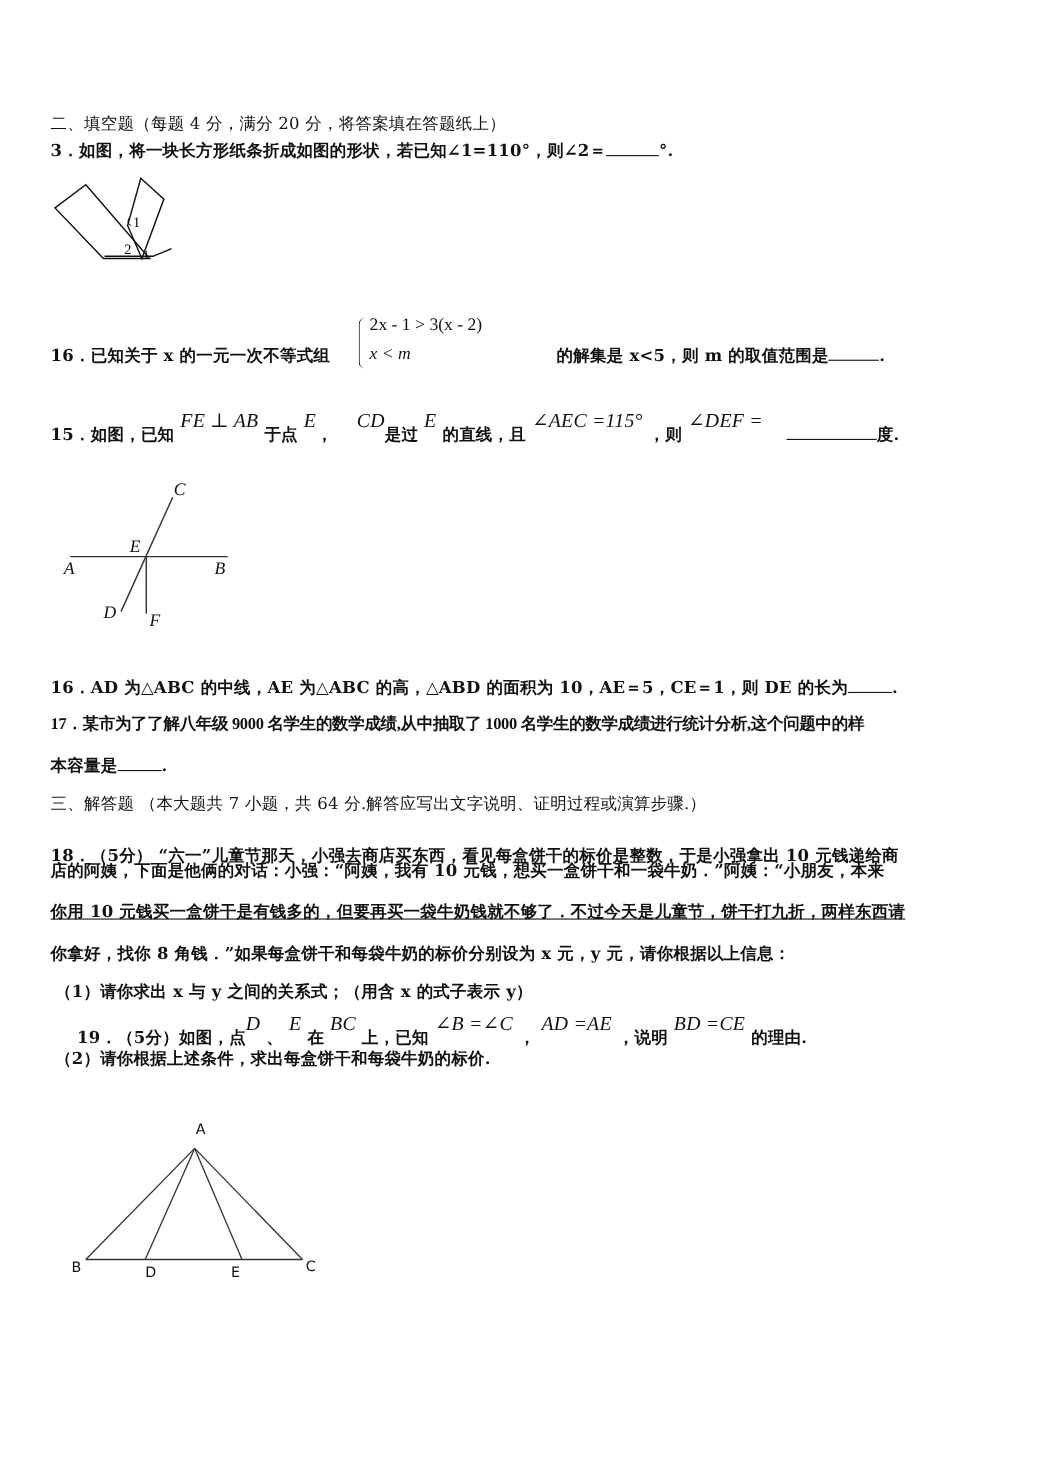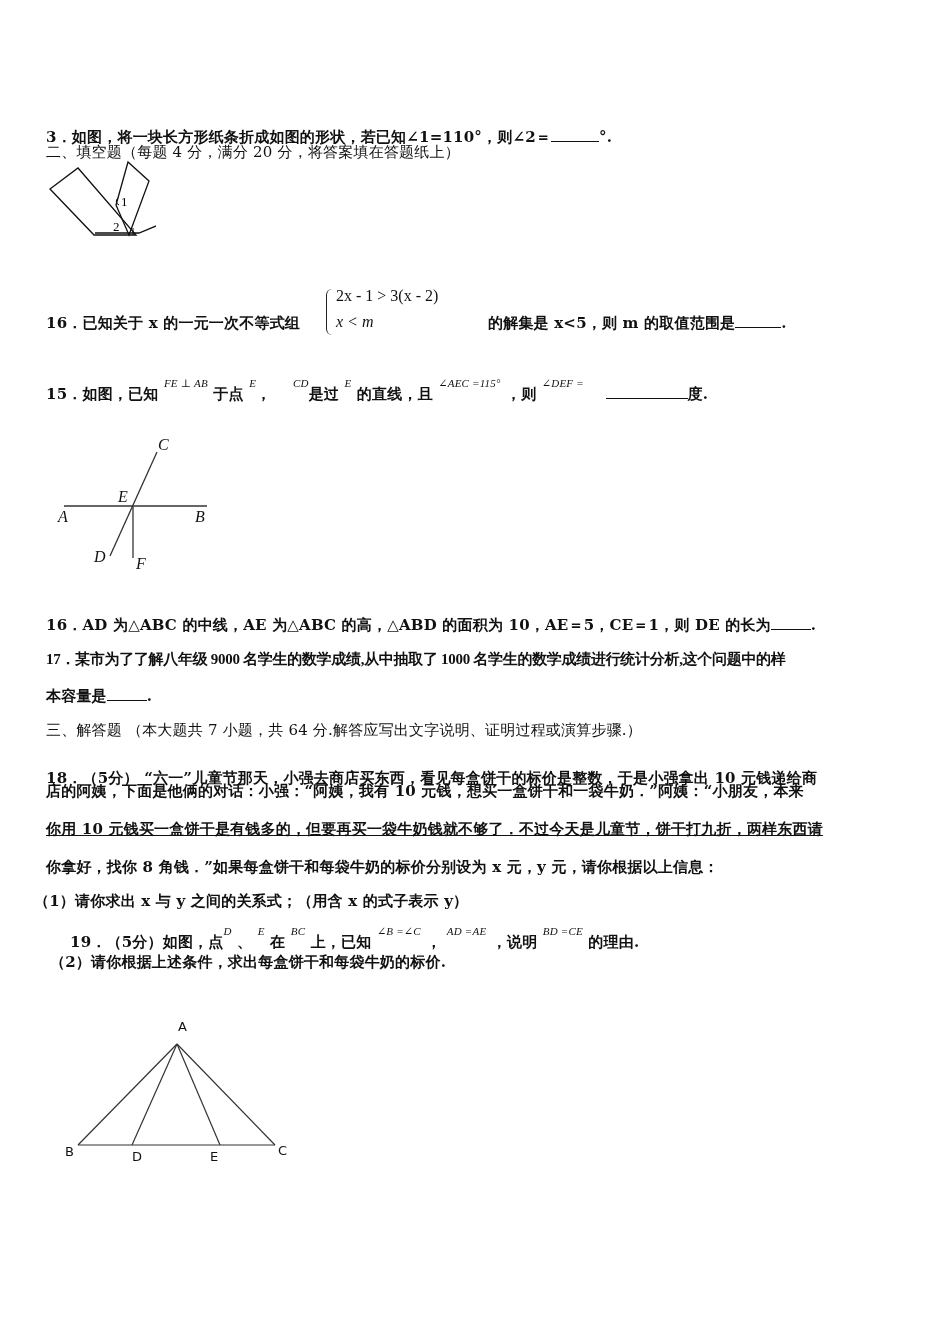--- a/index.html
+++ b/index.html
@@ -8,38 +8,38 @@
     font-family: "DejaVu Serif", "Liberation Serif", serif;
     color: #111;
   }
   .line {
     position: absolute; left: 46px; white-space: nowrap;
     font-size: 15px; font-weight: bold; letter-spacing: 0.2px;
     line-height: 20px;
   }
   .sec { font-weight: normal; }
   .blank { display: inline-block; border-bottom: 1.3px solid #111; height: 14px; vertical-align: baseline; }
-  .math { font-family: "Liberation Serif", "DejaVu Serif", serif; font-style: italic; font-weight: normal; font-size: 11px; position: relative; }
+  .math { font-family: "Liberation Serif", "DejaVu Serif", serif; font-style: italic; font-weight: normal; font-size: 18px; position: relative; }
   .sup { position: relative; top: -12px; }
   .figure { position: absolute; }
   .figure svg { display: block; }
   .sys {
     position: absolute; left: 326px; top: 287px;
     font-family: "Liberation Serif", serif; font-size: 16px; font-weight: normal;
   }
   .sys .brace {
     position: absolute; left: 0; top: 2px; width: 7px; height: 46px;
     border-left: 1.2px solid #222; border-radius: 6px 0 0 6px;
   }
   .sys .row { position: absolute; left: 10px; white-space: nowrap; text-align: right; }
 </style>
 </head>
 <body>
 
-<div class="line sec" style="top:102px;margin-top:40px;">二、填空题（每题 4 分，满分 20 分，将答案填在答题纸上）</div>
+<div class="line sec" style="top:102px;">二、填空题（每题 4 分，满分 20 分，将答案填在答题纸上）</div>
 
 <div class="line" style="top:127px;">
   <span>3．如图，将一块长方形纸条折成如图的形状，若已知∠1=110°，则∠2＝</span><span class="blank" style="width:48px;"></span><span>°.</span>
 </div>
 
 <div class="figure" style="left:46px; top:158px;">
   <svg width="110" height="80" viewBox="0 0 110 80">
     <polyline points="49,75 93,75 120,64" fill="none" stroke="#111" stroke-width="1.3"></polyline>
     <polygon points="4,31 32,10 90,77 48,77" fill="none" stroke="#111" stroke-width="1.3"></polygon>
     <polygon points="70,47 82,4 103,23 83,77" fill="none" stroke="#111" stroke-width="1.3"></polygon>
@@ -49,21 +49,21 @@
     <line x1="87" y1="70" x2="87" y2="77" stroke="#111" stroke-width="1"></line>
   </svg>
 </div>
 
 <div class="line" style="top:313px;">16．已知关于  x  的一元一次不等式组</div>
 <div class="sys">
   <div class="brace"></div>
   <div class="row" style="top:0px;">2x - 1 &gt; 3(x - 2)</div>
   <div class="row" style="top:26px; font-style:italic;">x &lt; m</div>
 </div>
-<div class="line" style="top:313px; left:458px;padding-left:30px;">
+<div class="line" style="top:313px; left:476px;padding-left:30px;">
   <span>的解集是  x&lt;5，则  m  的取值范围是</span><span class="blank" style="width:46px;"></span><span>.</span>
 </div>
 
 <div class="line" style="top:384px;">
   <span>15．如图，已知</span>
   <span class="math sup">FE ⊥ AB</span>
   <span>于点</span>
   <span class="math sup">E</span><span>，</span>&nbsp;&nbsp;&nbsp;
   <span class="math sup">CD</span><span>是过</span>
   <span class="math sup">E</span>
@@ -98,21 +98,21 @@
 <div class="line" style="top:686px;">
   <span>本容量是</span><span class="blank" style="width:40px;"></span><span>.</span>
 </div>
 
 <div class="line sec" style="top:720px;">三、解答题 （本大题共 7 小题，共 64 分.解答应写出文字说明、证明过程或演算步骤.）</div>
 
 <div class="line" style="top:768px;">18．（5分） “六一”儿童节那天，小强去商店买东西，看见每盒饼干的标价是整数，于是小强拿出 10 元钱递给商</div>
 <div class="line" style="top:781px;">店的阿姨，下面是他俩的对话：小强：“阿姨，我有 10 元钱，想买一盒饼干和一袋牛奶．”阿姨：“小朋友，本来</div>
 <div class="line" style="top:819px;text-decoration:underline;">你用 10 元钱买一盒饼干是有钱多的，但要再买一袋牛奶钱就不够了．不过今天是儿童节，饼干打九折，两样东西请</div>
 <div class="line" style="top:857px;">你拿好，找你 8 角钱．”如果每盒饼干和每袋牛奶的标价分别设为 x 元，y 元，请你根据以上信息：</div>
-<div class="line" style="top:891px; left:34px;">（1）请你求出 x 与 y 之间的关系式；（用含 x 的式子表示 y）</div>
+<div class="line" style="top:891px; left:50px;">（1）请你求出 x 与 y 之间的关系式；（用含 x 的式子表示 y）</div>
 <div class="line" style="top:924px; left:50px;margin-top:28px;">（2）请你根据上述条件，求出每盒饼干和每袋牛奶的标价.</div>
 
 <div class="line" style="top:932px;margin-left:24px;">
   <span>19．（5分）如图，点</span><span class="math sup">D</span>
   <span>、</span>
   <span class="math sup">E</span>
   <span>在</span>
   <span class="math sup">BC</span>
   <span>上，已知</span>
   <span class="math sup">∠B =∠C</span>

